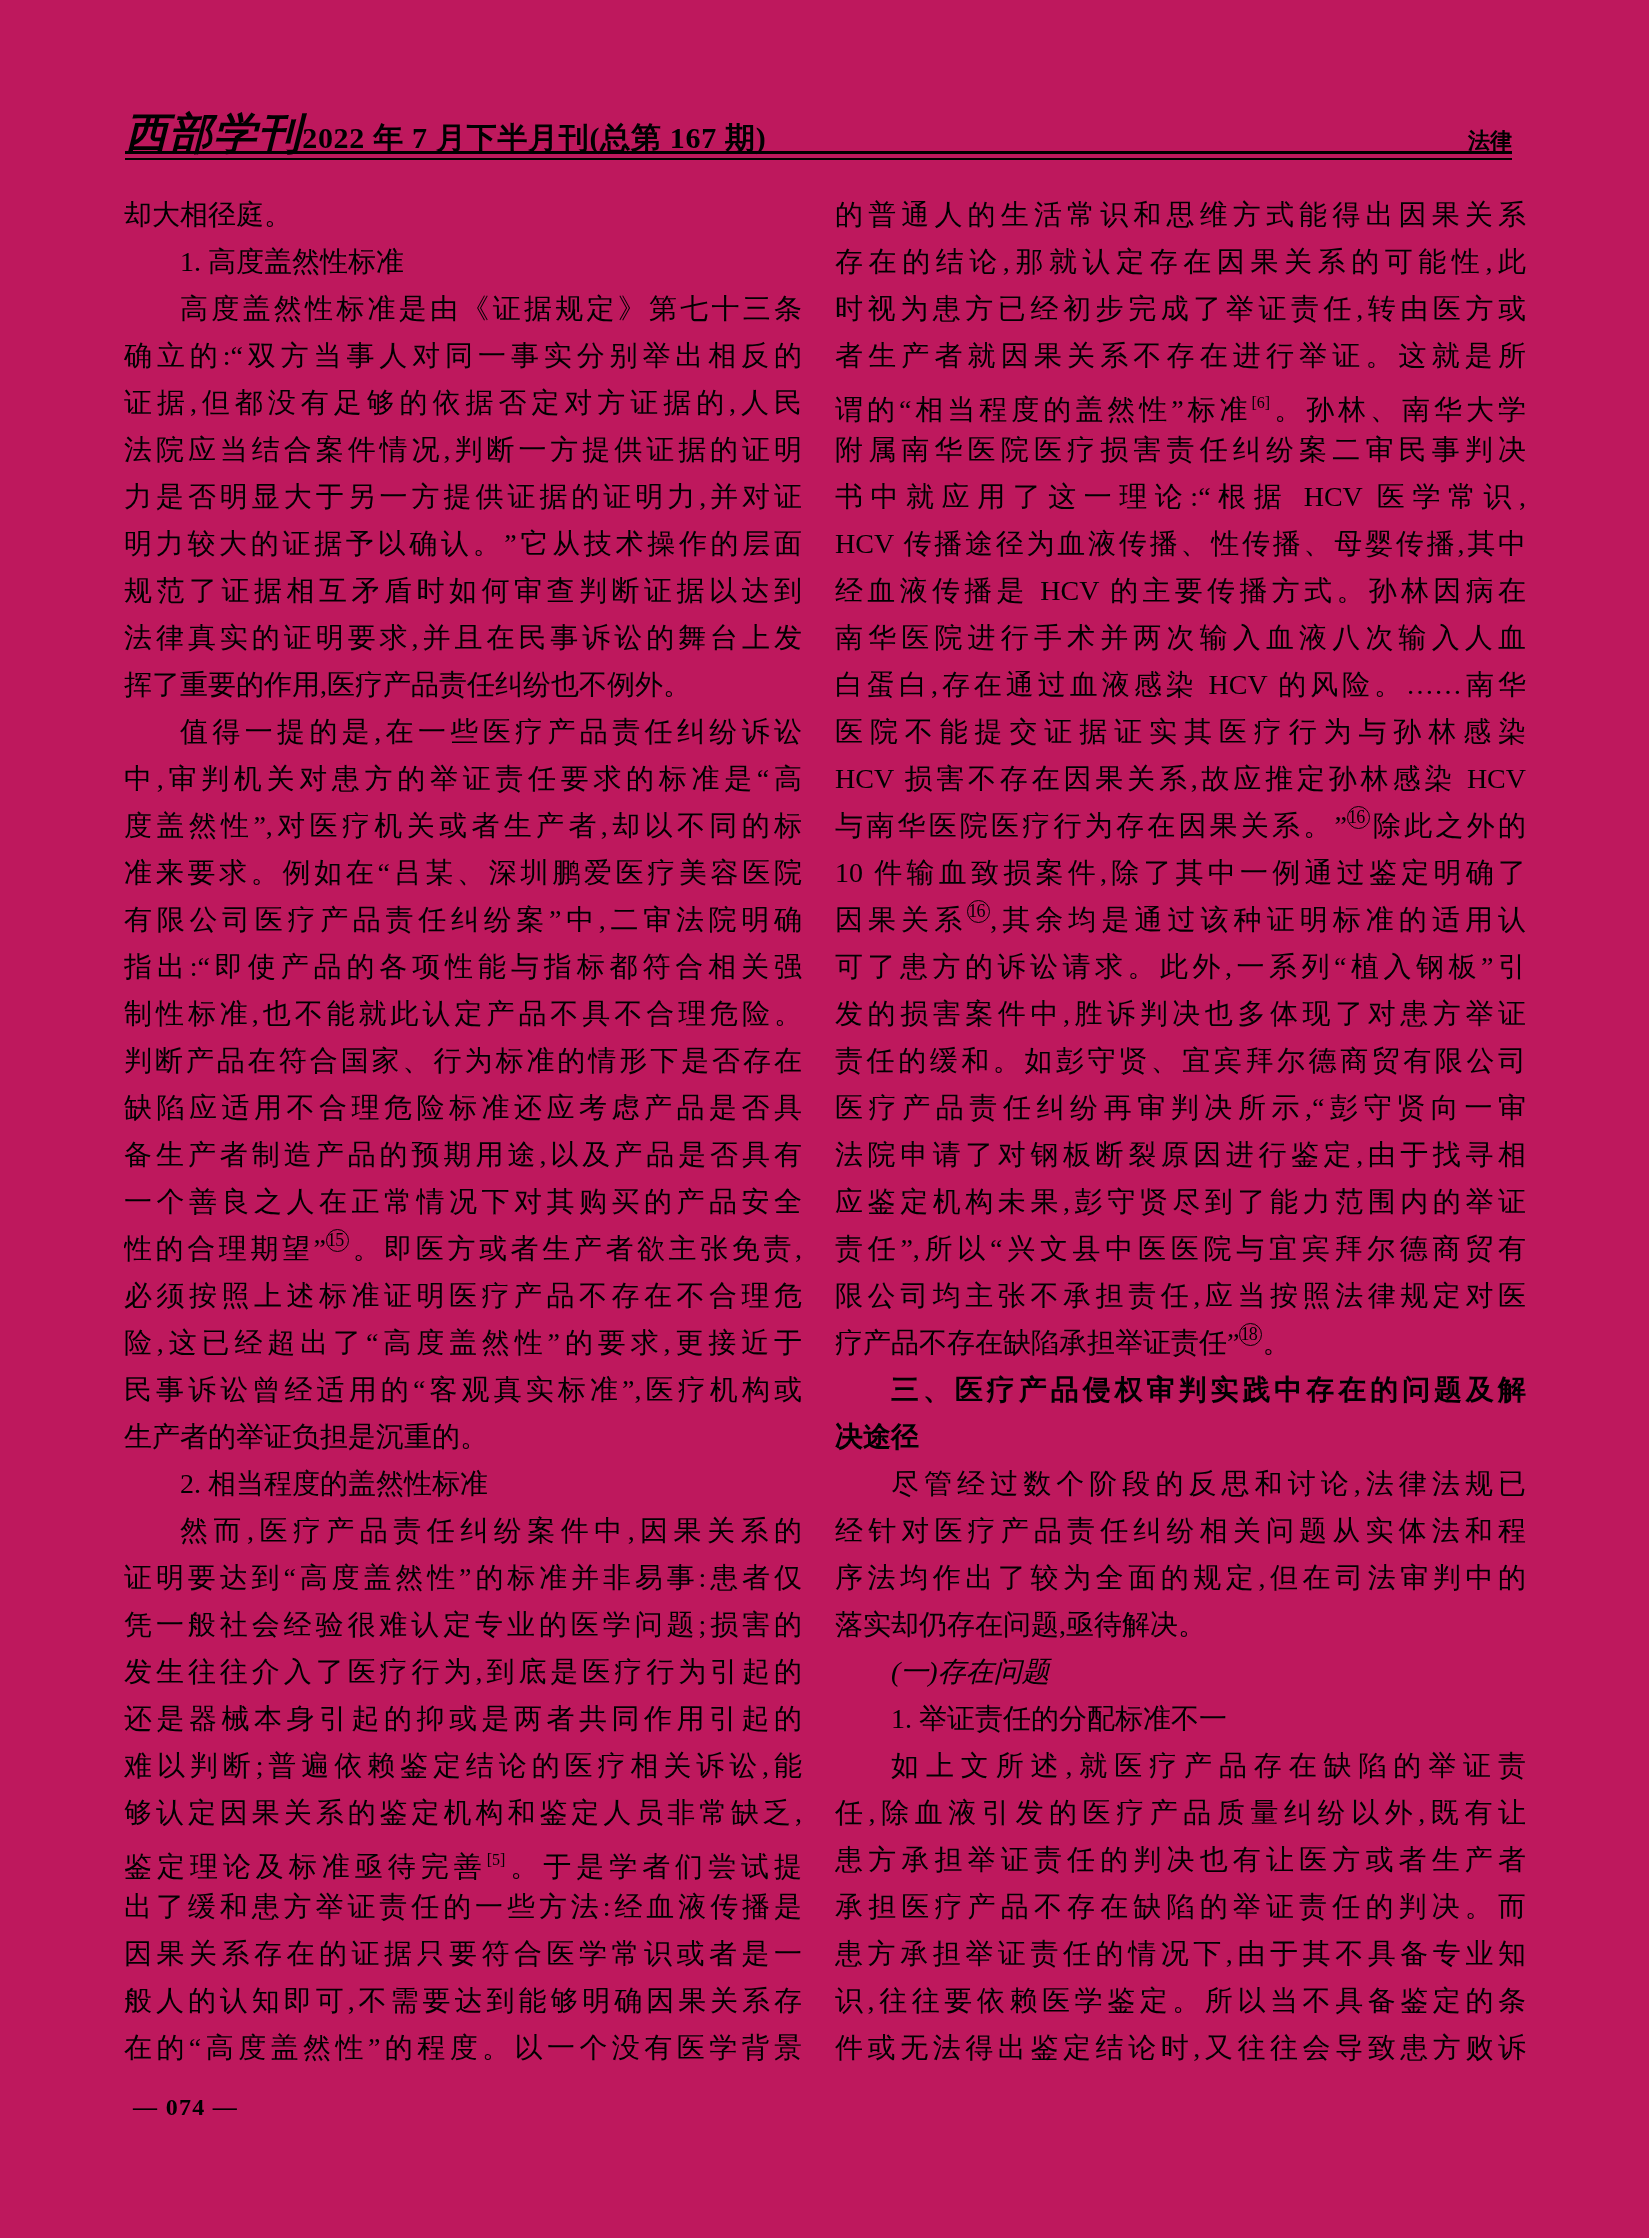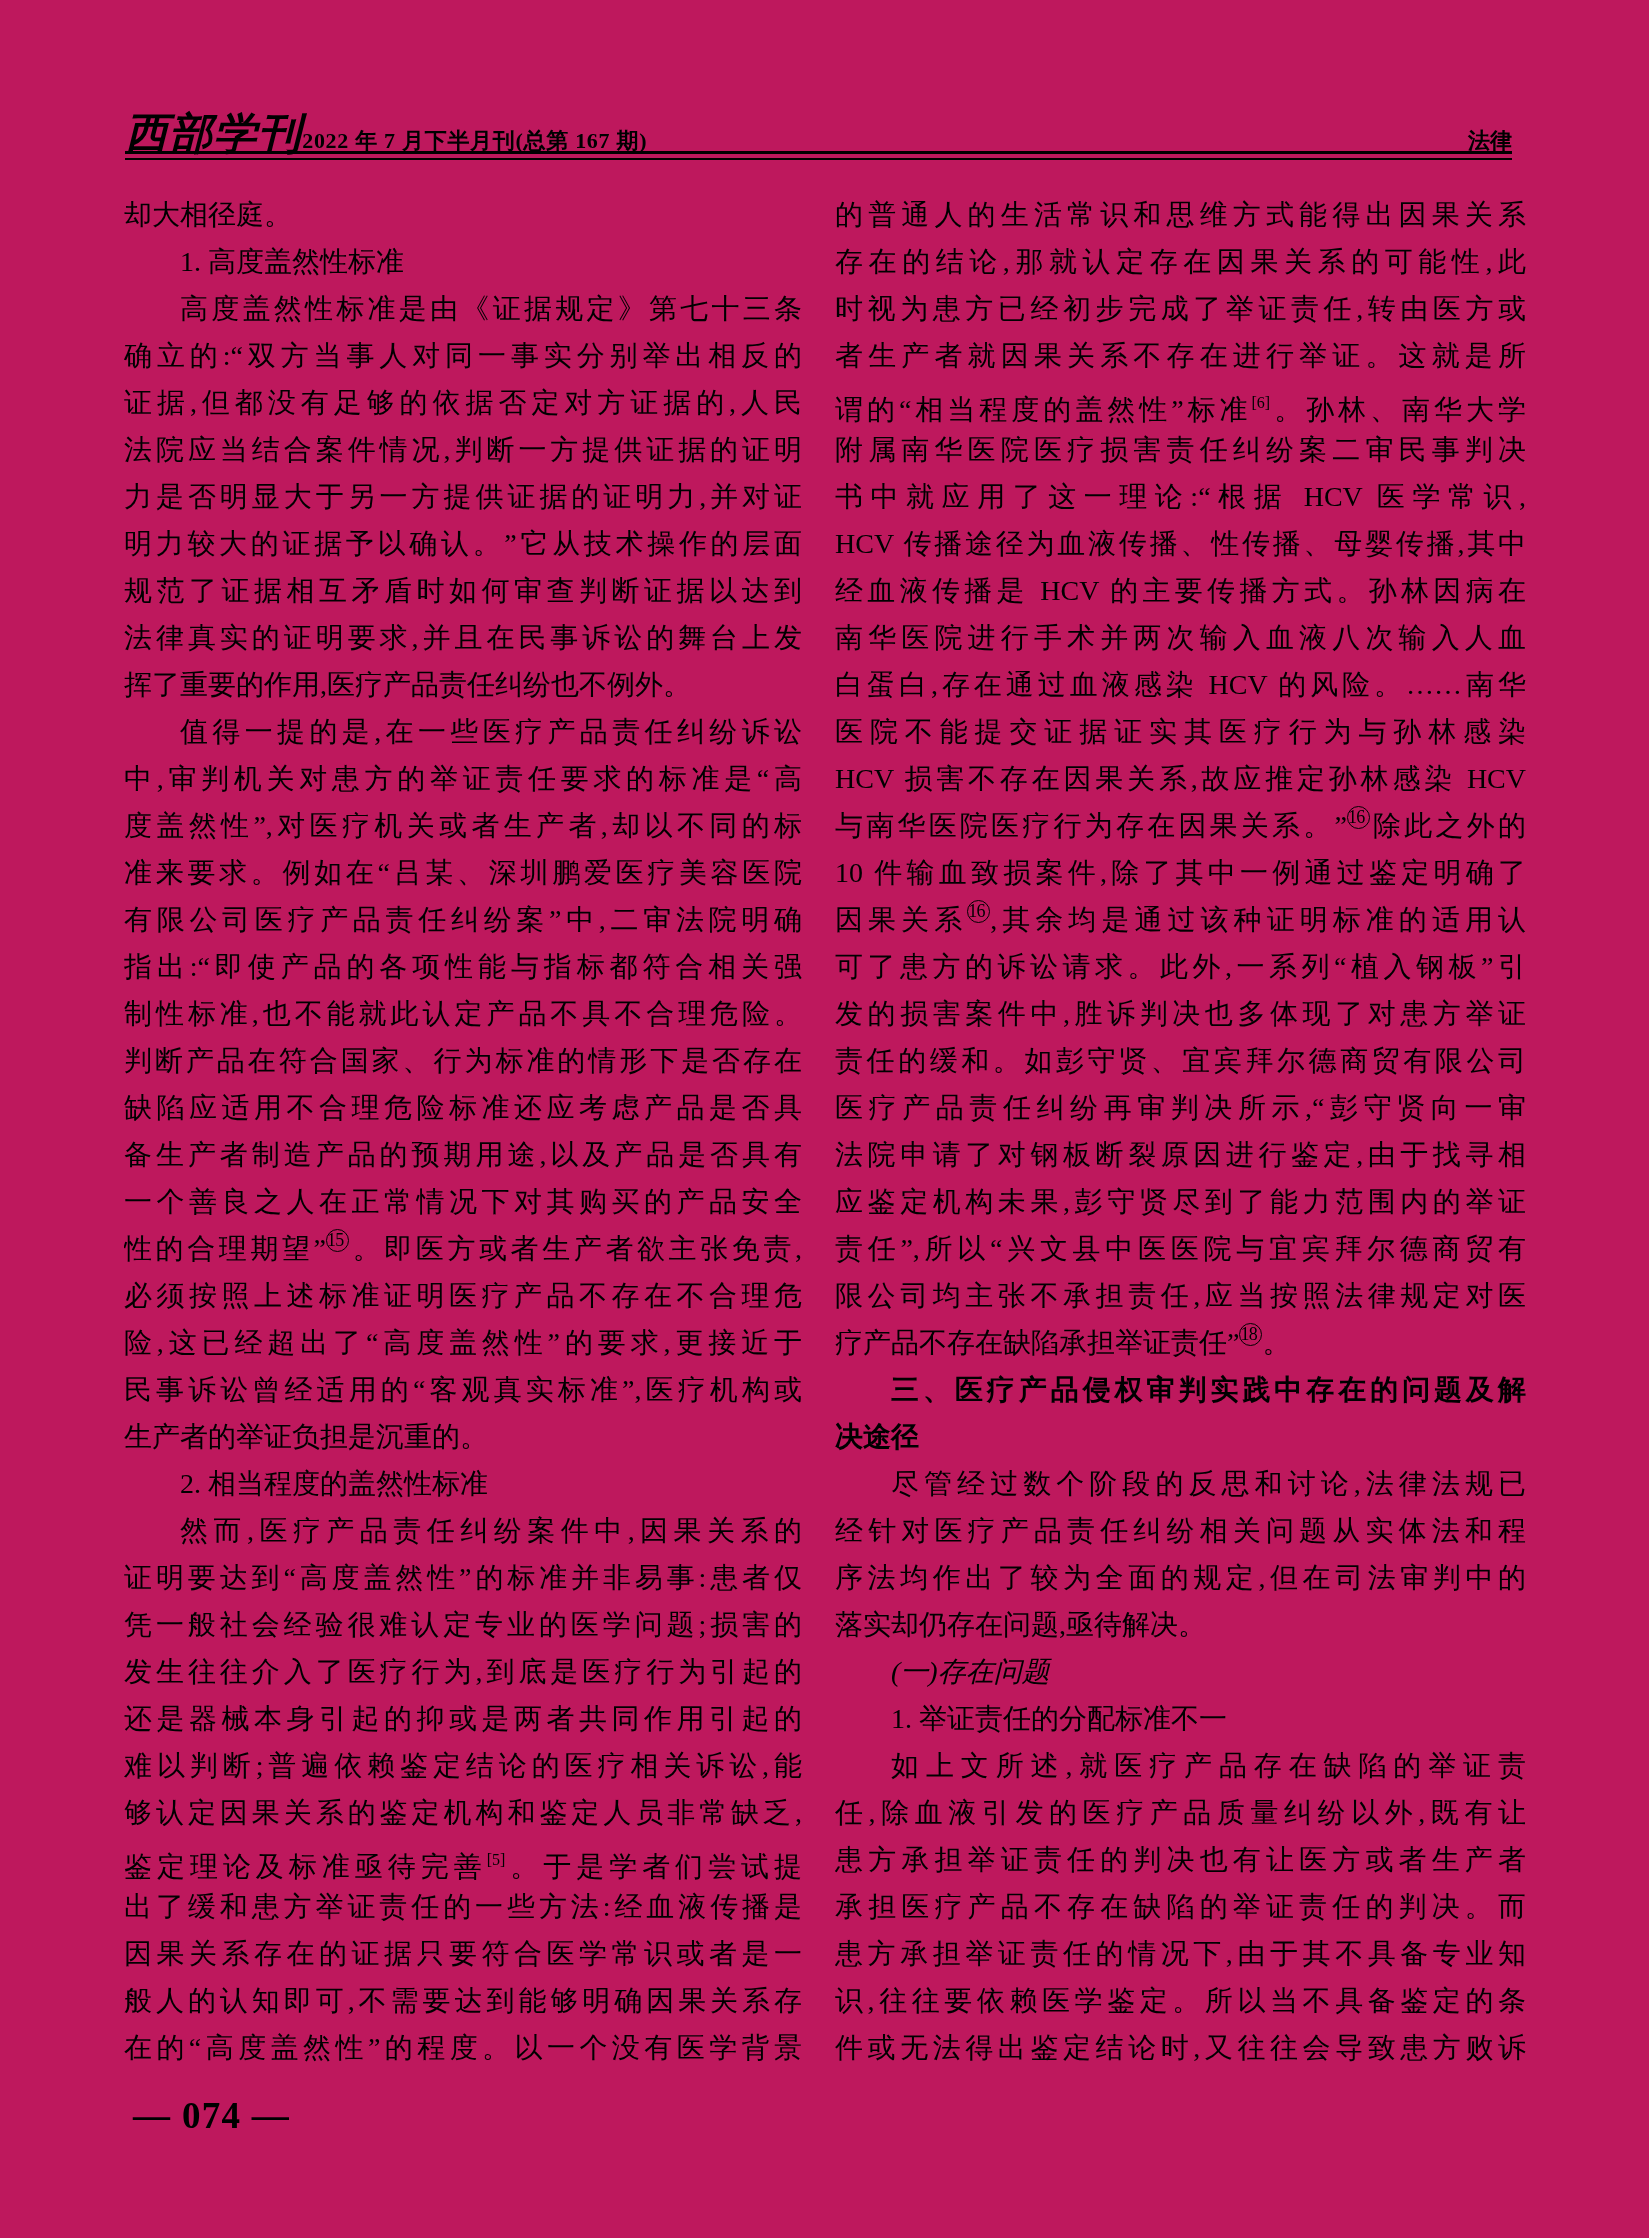--- a/index.html
+++ b/index.html
@@ -14,21 +14,21 @@
   
   .hdr {
     position: absolute; left: 125px; top: 105px; width: 1387px; height: 47px;
     display: flex; align-items: baseline;
   }
   .logo {
     font-size: 43px; font-weight: bold; font-style: italic;
     letter-spacing: 1.3px; white-space: nowrap;
   }
   .issue {
-    font-size: 22px; font-weight: bold; white-space: nowrap; letter-spacing: 0.7px;
+    font-size: 30px; font-weight: bold; white-space: nowrap; letter-spacing: 0.7px;
   }
   .section {
     margin-left: auto; font-size: 22px; font-weight: bold;
     font-family: "Liberation Sans", "DejaVu Sans", sans-serif;
   }
   .rule {
     position: absolute; left: 125px; top: 151px; width: 1387px; height: 4px;
     border-top: 3.3px solid #000; border-bottom: 2px solid #000;
   }
 
@@ -55,21 +55,21 @@
   .sup.circ {
     display: inline-block; box-sizing: border-box;
     width: 23px; height: 23px; border: 1.3px solid #000; border-radius: 50%;
     font-size: 18px; line-height: 20px; text-align: center;
     vertical-align: 12px; text-indent: 0; letter-spacing: -0.7px;
   }
 
   
   .ftr {
     position: absolute; left: 133px; top: 2094px;
-    font-size: 37px; font-weight: bold; letter-spacing: 1.3px; white-space: nowrap;
+    font-size: 24px; font-weight: bold; letter-spacing: 1.3px; white-space: nowrap;
   }
   .ftr .dash { font-weight: bold; }
 </style>
 </head>
 <body>
 
 <div class="page">
 
   <div class="hdr">
     <span class="logo">西部学刊</span>

